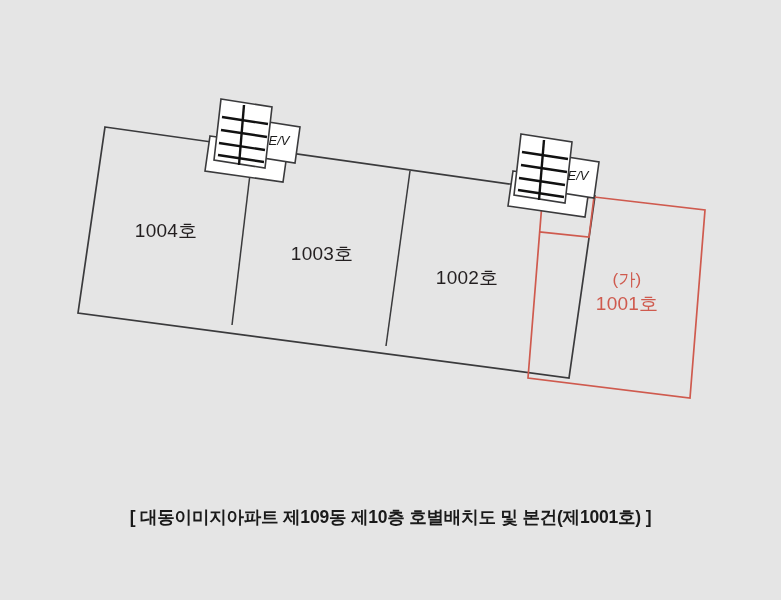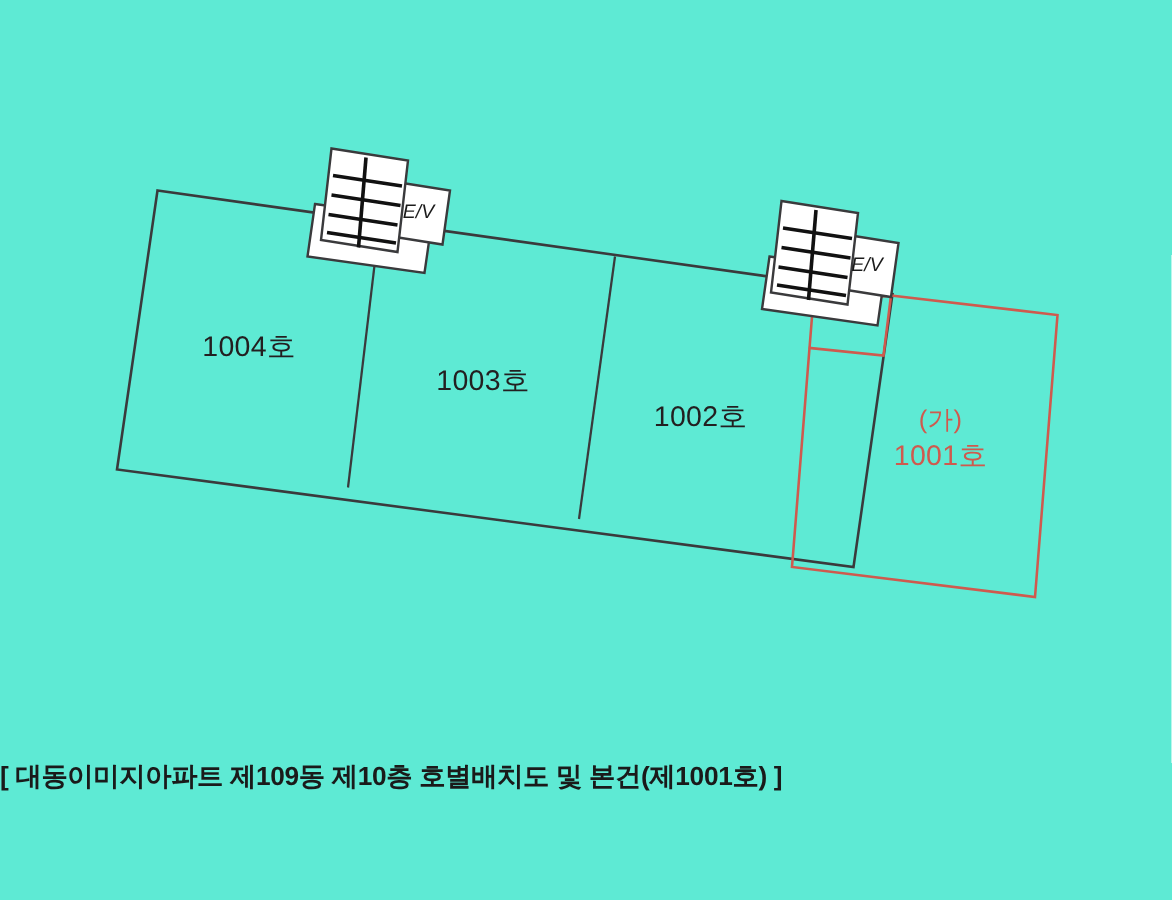--- a/index.html
+++ b/index.html
@@ -7,21 +7,21 @@
     padding: 0;
     background: #ffffff;
   }
   body {
     font-family: "Liberation Sans", "DejaVu Sans", sans-serif;
   }
   #page {
     position: relative;
     width: 781px;
     height: 600px;
-    background: #5eead4;
+    background: #e5e5e5;
     overflow: hidden;
   }
   #floorplan-svg {
     position: absolute;
     left: 0;
     top: 0;
     width: 781px;
     height: 600px;
     display: block;
   }
@@ -75,20 +75,21 @@
   .ev-box {
     stroke: #3a3a3c;
     stroke-width: 1.6;
     fill: #ffffff;
   }
   #caption {
     position: absolute;
     left: 0;
     top: 505px;
     width: 781px;
+    text-align: center;
     font-family: "Liberation Sans", "DejaVu Sans", sans-serif;
     font-size: 17.5px;
     font-weight: bold;
     color: #1a1a1a;
     letter-spacing: -0.2px;
   }
 </style>
 </head>
 <body>
 

